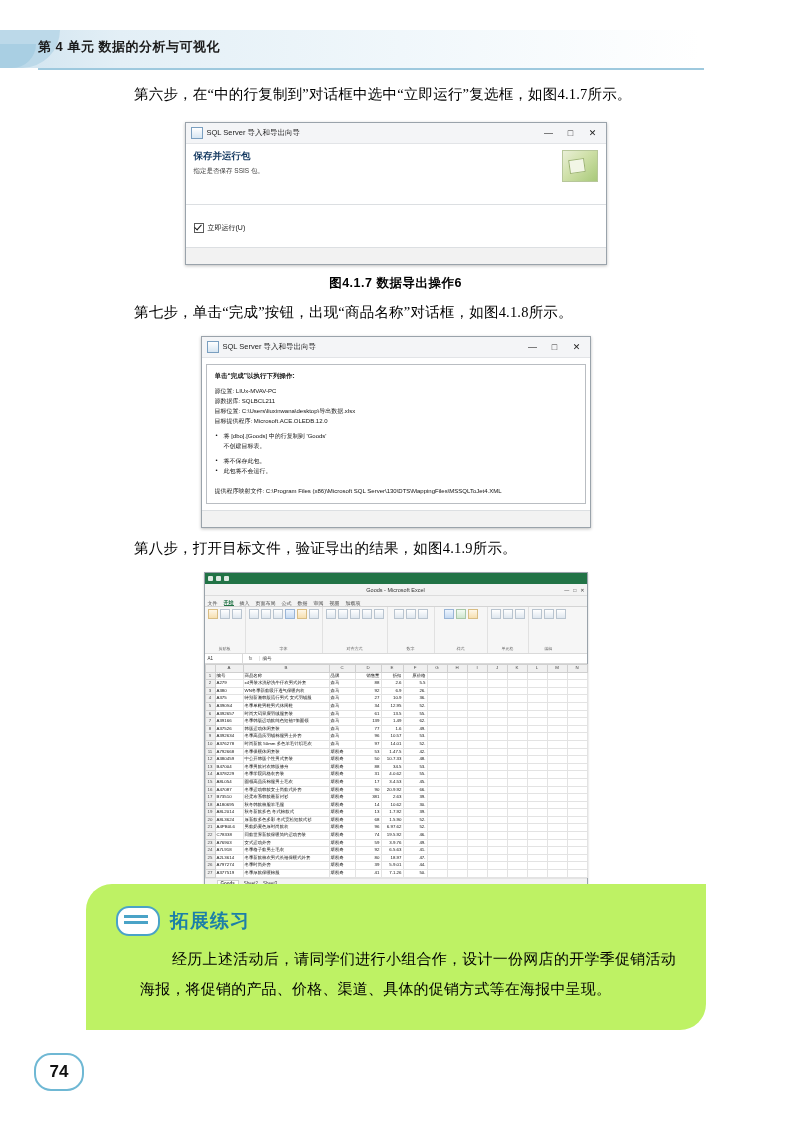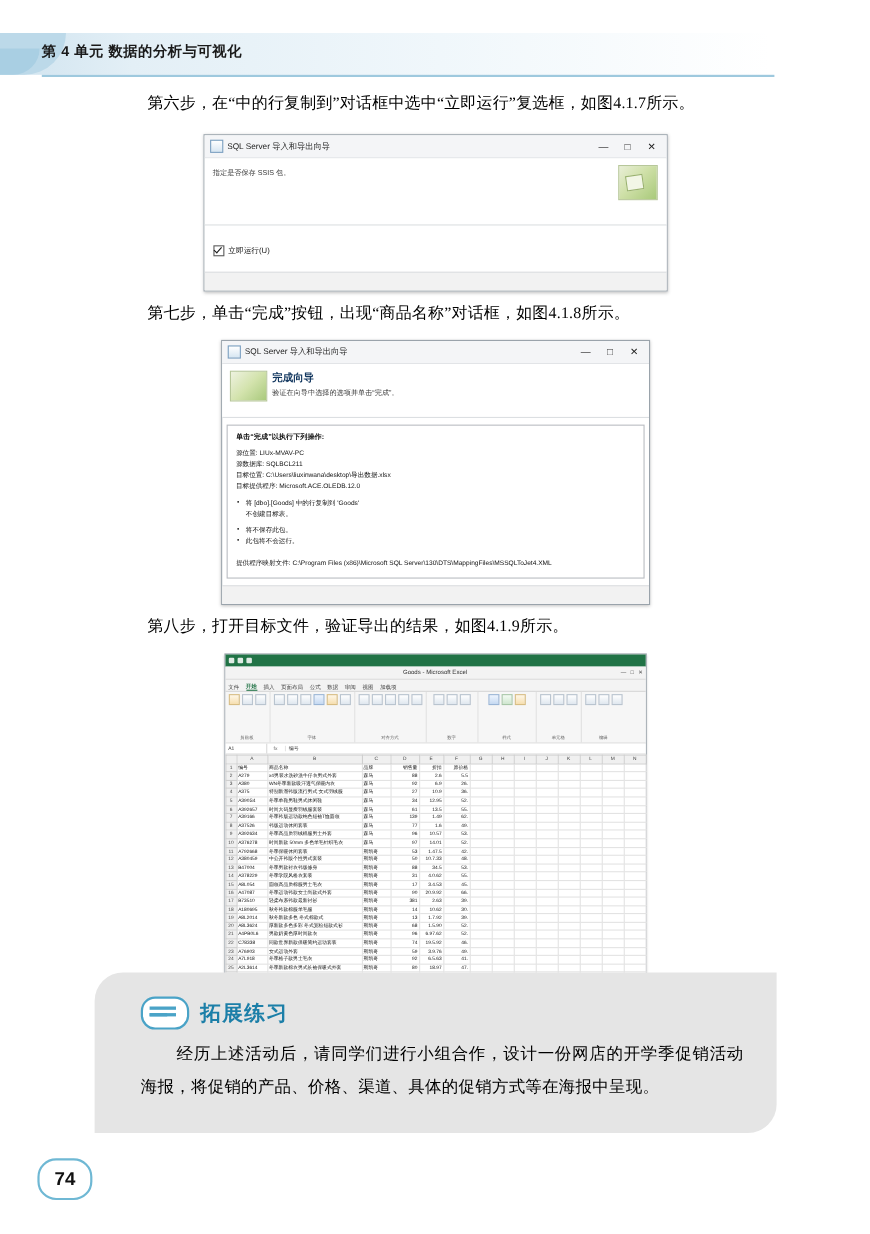--- a/index.html
+++ b/index.html
@@ -399,24 +399,24 @@
     border-top: 1px solid #e3e3e3;
   }
   .sheet.active { background:#fff; border:1px solid #d0d0d0; border-bottom:none; padding:0 3px; font-weight:bold; }
 
   
   .practice {
     position: absolute;
     left: 86px;
     top: 884px;
     width: 620px;
-    background: #e5e5e5;
+    background: #bef264;
     border-top-left-radius: 26px;
     border-bottom-right-radius: 26px;
-    padding: 22px 30px 26px 42px;
+    padding: 22px 30px 26px 30px;
     box-sizing: border-box;
   }
   .practice-head {
     display: flex;
     align-items: center;
     gap: 10px;
     margin-bottom: 8px;
   }
   .practice-badge {
     width: 40px; height: 26px;
@@ -447,20 +447,21 @@
     font-weight: bold;
     color: #1c7fa8;
     letter-spacing: 1px;
   }
   .practice-body {
     font-size: 15px;
     line-height: 30px;
     color: #000;
     text-align: justify;
     letter-spacing: 0.2px;
+    margin-left: 24px;
   }
   .practice-body .indent { display: inline-block; width: 32px; }
 
   
   .pagenum {
     position: absolute;
     left: 34px;
     top: 1053px;
     width: 46px;
     height: 34px;
@@ -498,54 +499,51 @@
       <div class="dlg-titlebar">
         <span class="dlg-icon"></span>
         <span class="dlg-title-text">SQL Server 导入和导出向导</span>
         <span class="win-btns">
           <span class="win-btn">—</span>
           <span class="win-btn">□</span>
           <span class="win-btn close">✕</span>
         </span>
       </div>
       <div class="dlg-head">
+        <div class="dlg-head-title">保存并运行包</div>
         <div class="dlg-head-sub">指定是否保存 SSIS 包。</div>
         <div class="dlg-head-img"></div>
       </div>
       <div class="dlg-body">
         <div class="chk-wrap">
           <label class="chk-row">
             <span class="chk-box checked"></span>
             <span>立即运行(U)</span>
           </label>
         </div>
       </div>
       <div class="dlg-footer"></div>
     </div>
+    <div class="figcaption">图4.1.7  数据导出操作6</div>
   </div>
 
   <div class="para" style="margin-top:6px;">
     <span class="indent"></span><span>第七步，单击“完成”按钮，出现“商品名称”对话框，如图4.1.8所示。</span>
   </div>
 
   <div class="fig-wrap" id="fig418" style="margin-top:10px;">
     <div class="dlg">
       <div class="dlg-titlebar">
         <span class="dlg-icon"></span>
         <span class="dlg-title-text">SQL Server 导入和导出向导</span>
         <span class="win-btns">
           <span class="win-btn">—</span>
           <span class="win-btn">□</span>
           <span class="win-btn close">✕</span>
         </span>
-      </div>
-      <div class="dlg-head">
-        <div class="dlg-head-imgL"></div>
-        <div class="dlg-head-title">完成向导</div>
-        <div class="dlg-head-sub">验证在向导中选择的选项并单击“完成”。</div>
       </div>
       <div class="report">
         <div class="rep-line"><b>单击“完成”以执行下列操作:</b></div>
         <div class="gap"></div>
         <div class="rep-line">源位置: LIUx-MVAV-PC</div>
         <div class="rep-line">源数据库: SQLBCL211</div>
         <div class="rep-line">目标位置: C:\Users\liuxinwana\desktop\导出数据.xlsx</div>
         <div class="rep-line">目标提供程序: Microsoft.ACE.OLEDB.12.0</div>
         <div class="gap"></div>
         <div class="rep-line rep-bullet">将 [dbo].[Goods] 中的行复制到 'Goods'</div>

